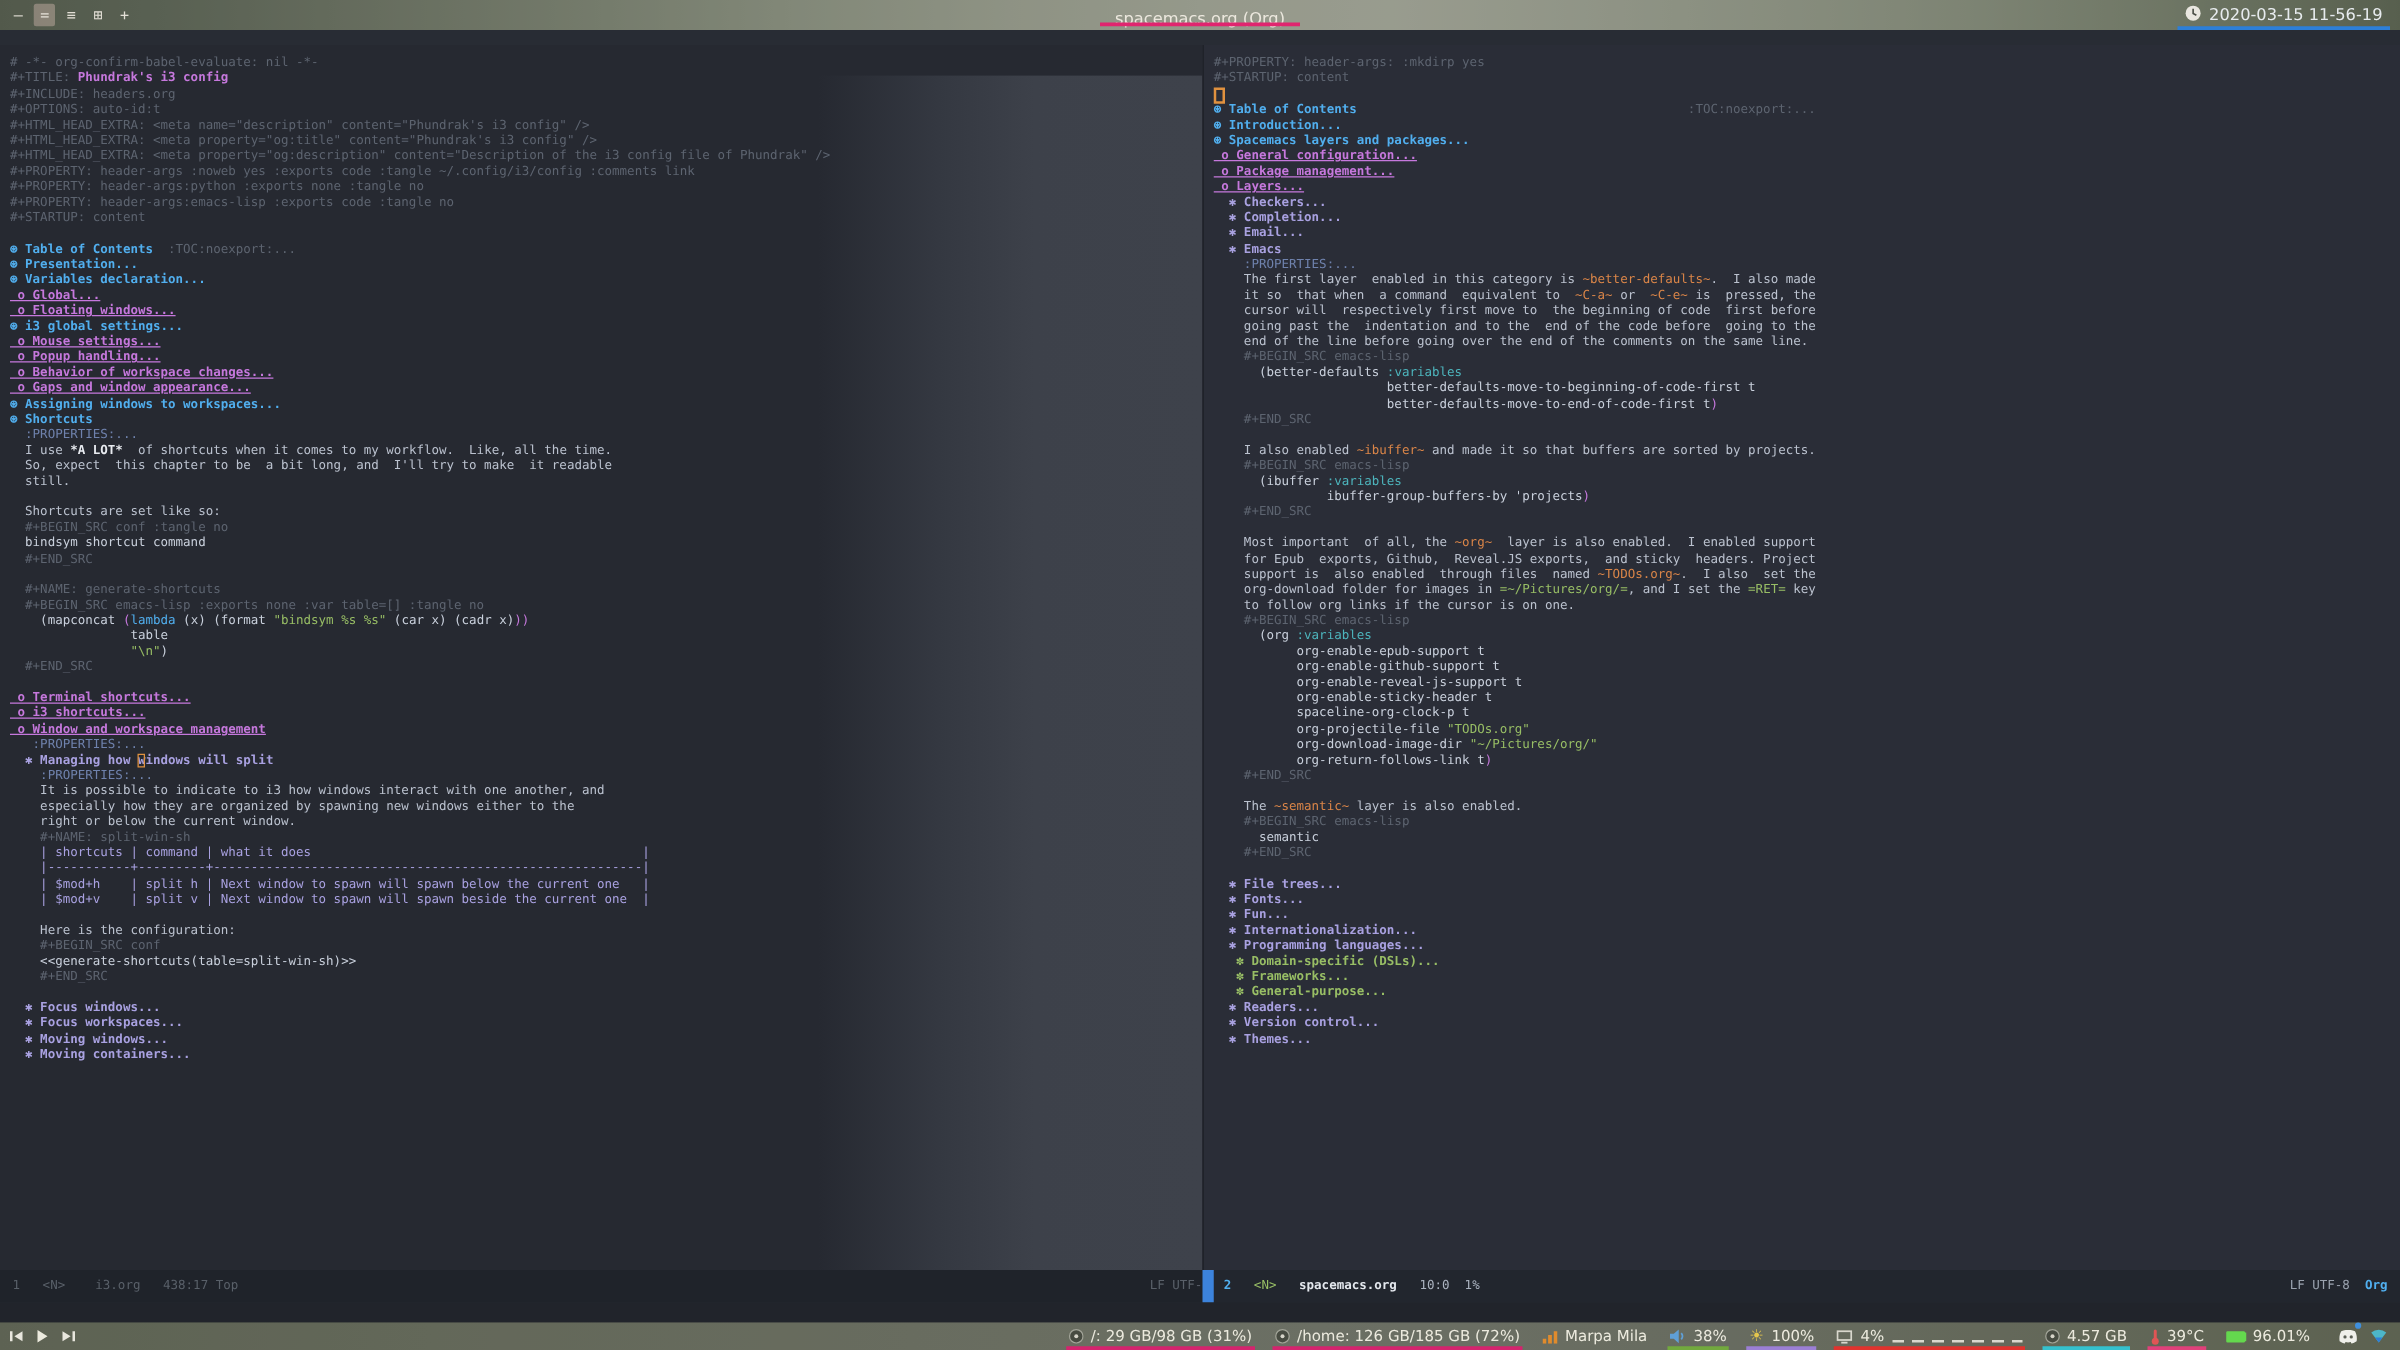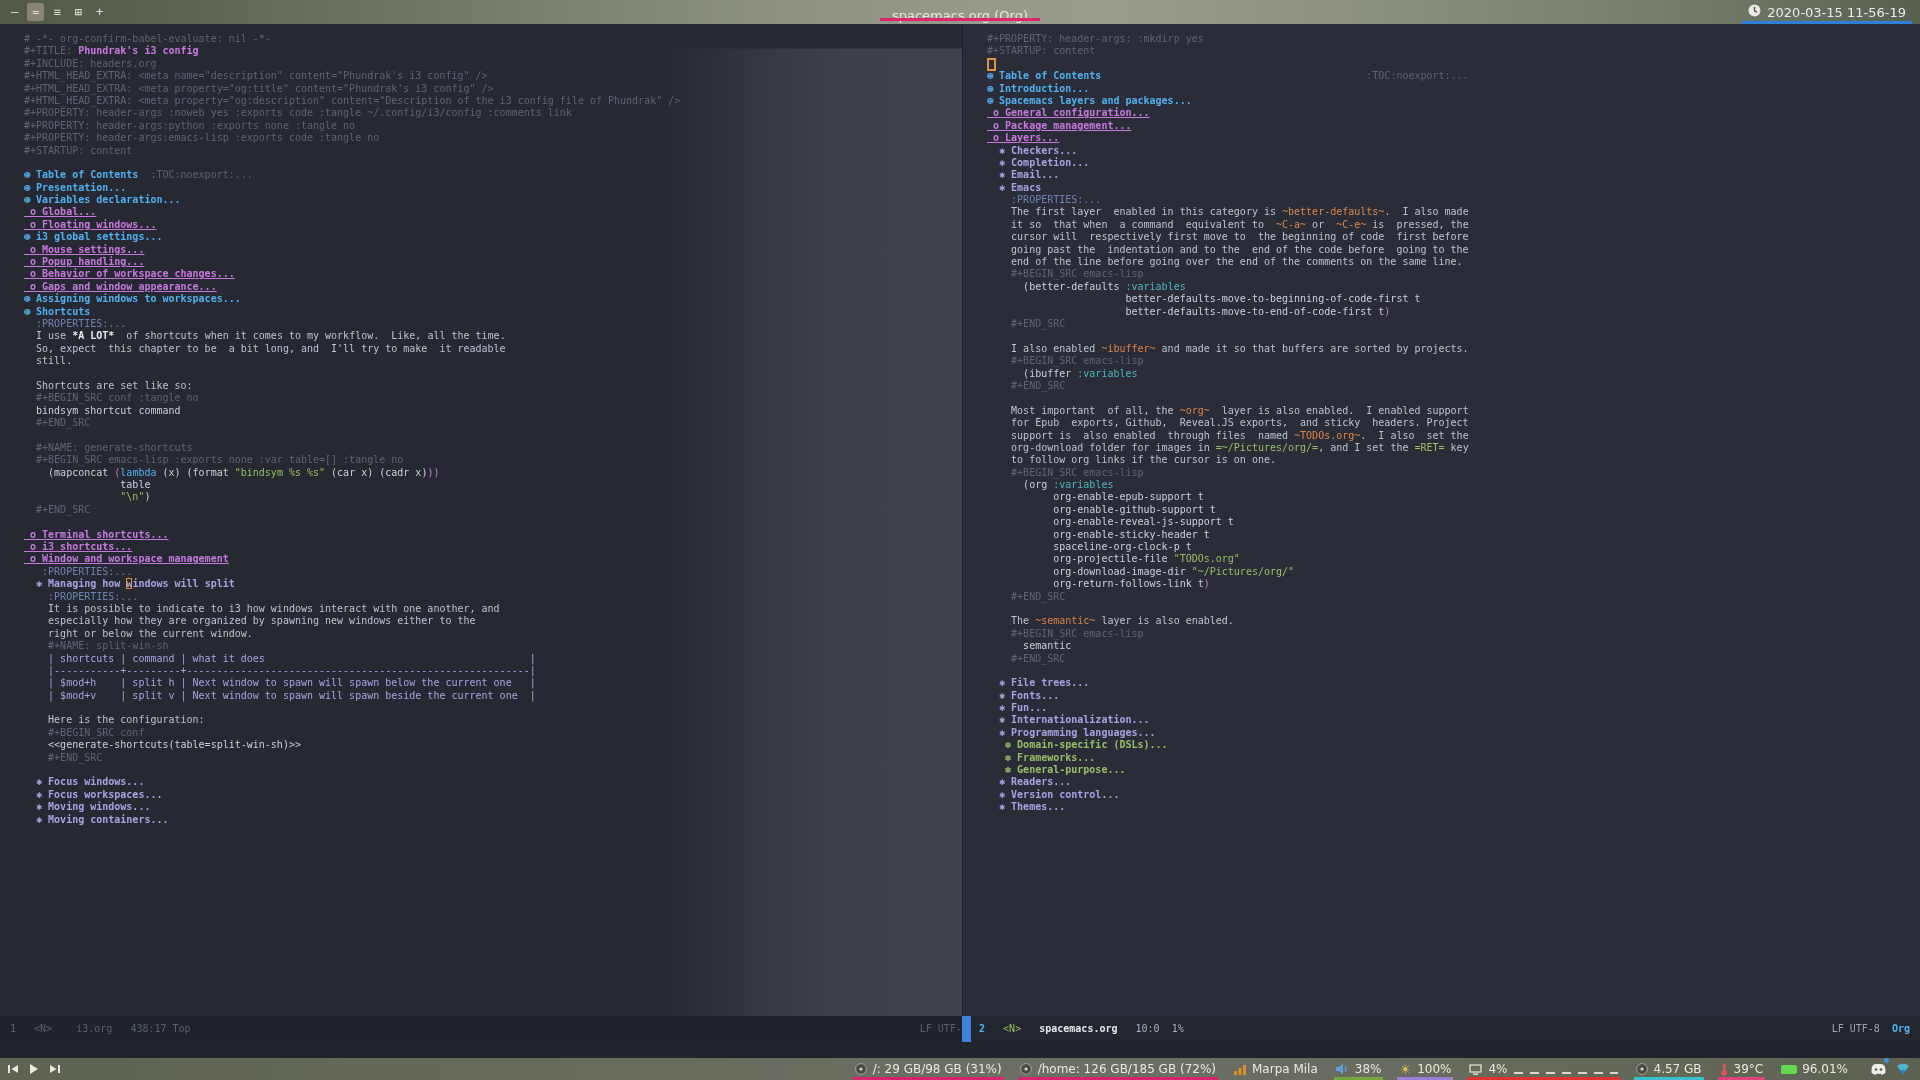--- a/index.html
+++ b/index.html
@@ -14,21 +14,21 @@
   .tb-ic{color:#e3dfd6;font-size:12px;line-height:18px;padding:0 5px;border-radius:2px;}
   .tb-ic.active{background:rgba(226,196,188,.38);}
   #tb-title-wrap{position:absolute;left:0;right:0;top:0;height:24px;display:flex;justify-content:center;align-items:center;z-index:2;}
   #tb-title{position:relative;color:#ece8de;font-size:13px;padding:0 12px;height:17px;line-height:23px;}
   #tb-title .ul{position:absolute;left:0;right:0;bottom:0;height:3px;}
   #tb-clock{position:absolute;right:8px;top:0;height:24px;display:flex;align-items:center;gap:6px;z-index:2;color:#e7ebee;font-size:13px;padding:0 6px;}
   #tb-clock .ul{position:absolute;left:0;right:0;bottom:0;height:3px;}
 
   
   #frame{position:absolute;top:24px;left:0;width:1920px;height:1034px;background:#282c34;}
-  .pane{position:absolute;top:0;height:992px;overflow:hidden;padding-left:16px;}
+  .pane{position:absolute;top:12px;height:992px;overflow:hidden;}
   #left-pane{left:0;width:962px;
      background:linear-gradient(to bottom,#262931 0,#262931 24px,rgba(38,41,49,0) 25px),
                 linear-gradient(to right,#262931 0%,#262931 68%,#343841 78%,#3d414a 86%,#3e424b 100%);}
   #right-pane{left:962px;width:958px;background:#2a2d37;border-left:1px solid #1c1f26;}
   .buf{padding:9px 0 0 8px;}
   .ln{height:12.4px;white-space:pre;font:10px/12.4px "DejaVu Sans Mono","DejaVu Sans",monospace;}
 
   .cm{color:#5d6470;} .tt{color:#c678dd;font-weight:bold;}
   .h1{color:#51afef;font-weight:bold;} .h2{color:#c678dd;font-weight:bold;text-decoration:underline;}
   .h3{color:#a9a1e1;font-weight:bold;} .h4{color:#98be65;font-weight:bold;}
@@ -98,20 +98,21 @@
     <span class="ul" id="tb-clock-ul" style="background: rgb(45, 127, 216);"></span>
   </div>
 </div>
 
 <div id="frame">
   <div class="pane" id="left-pane">
     <div class="buf" id="left-buffer">
         <div class="ln"><span class="cm"># -*- org-confirm-babel-evaluate: nil -*-</span></div>
         <div class="ln"><span class="cm">#+TITLE: </span><span class="tt">Phundrak's i3 config</span></div>
         <div class="ln"><span class="cm">#+INCLUDE: headers.org</span></div>
+        <div class="ln"><span class="cm">#+OPTIONS: auto-id:t</span></div>
         <div class="ln"><span class="cm">#+HTML_HEAD_EXTRA: &lt;meta name="description" content="Phundrak's i3 config" /&gt;</span></div>
         <div class="ln"><span class="cm">#+HTML_HEAD_EXTRA: &lt;meta property="og:title" content="Phundrak's i3 config" /&gt;</span></div>
         <div class="ln"><span class="cm">#+HTML_HEAD_EXTRA: &lt;meta property="og:description" content="Description of the i3 config file of Phundrak" /&gt;</span></div>
         <div class="ln"><span class="cm">#+PROPERTY: header-args :noweb yes :exports code :tangle ~/.config/i3/config :comments link</span></div>
         <div class="ln"><span class="cm">#+PROPERTY: header-args:python :exports none :tangle no</span></div>
         <div class="ln"><span class="cm">#+PROPERTY: header-args:emacs-lisp :exports code :tangle no</span></div>
         <div class="ln"><span class="cm">#+STARTUP: content</span></div>
         <div class="ln"></div>
         <div class="ln"><span class="h1">⊛ Table of Contents</span><span class="tg">  :TOC:noexport:...</span></div>
         <div class="ln"><span class="h1">⊛ Presentation...</span></div>
@@ -191,20 +192,21 @@
         <div class="ln"><span class="b">    end of the line before going over the end of the comments on the same line.</span></div>
         <div class="ln"><span class="cm">    #+BEGIN_SRC emacs-lisp</span></div>
         <div class="ln"><span class="cd">      (better-defaults </span><span class="cy">:variables</span></div>
         <div class="ln"><span class="cd">                       better-defaults-move-to-beginning-of-code-first t</span></div>
         <div class="ln"><span class="cd">                       better-defaults-move-to-end-of-code-first t</span><span class="pp">)</span></div>
         <div class="ln"><span class="cm">    #+END_SRC</span></div>
         <div class="ln"></div>
         <div class="ln"><span class="b">    I also enabled </span><span class="co">~ibuffer~</span><span class="b"> and made it so that buffers are sorted by projects.</span></div>
         <div class="ln"><span class="cm">    #+BEGIN_SRC emacs-lisp</span></div>
         <div class="ln"><span class="cd">      (ibuffer </span><span class="cy">:variables</span></div>
+        <div class="ln"><span class="cd">               ibuffer-group-buffers-by 'projects</span><span class="pp">)</span></div>
         <div class="ln"><span class="cm">    #+END_SRC</span></div>
         <div class="ln"></div>
         <div class="ln"><span class="b">    Most important  of all, the </span><span class="co">~org~</span><span class="b">  layer is also enabled.  I enabled support</span></div>
         <div class="ln"><span class="b">    for Epub  exports, Github,  Reveal.JS exports,  and sticky  headers. Project</span></div>
         <div class="ln"><span class="b">    support is  also enabled  through files  named </span><span class="co">~TODOs.org~</span><span class="b">.  I also  set the</span></div>
         <div class="ln"><span class="b">    org-download folder for images in </span><span class="vb">=~/Pictures/org/=</span><span class="b">, and I set the </span><span class="vb">=RET=</span><span class="b"> key</span></div>
         <div class="ln"><span class="b">    to follow org links if the cursor is on one.</span></div>
         <div class="ln"><span class="cm">    #+BEGIN_SRC emacs-lisp</span></div>
         <div class="ln"><span class="cd">      (org </span><span class="cy">:variables</span></div>
         <div class="ln"><span class="cd">           org-enable-epub-support t</span></div>

